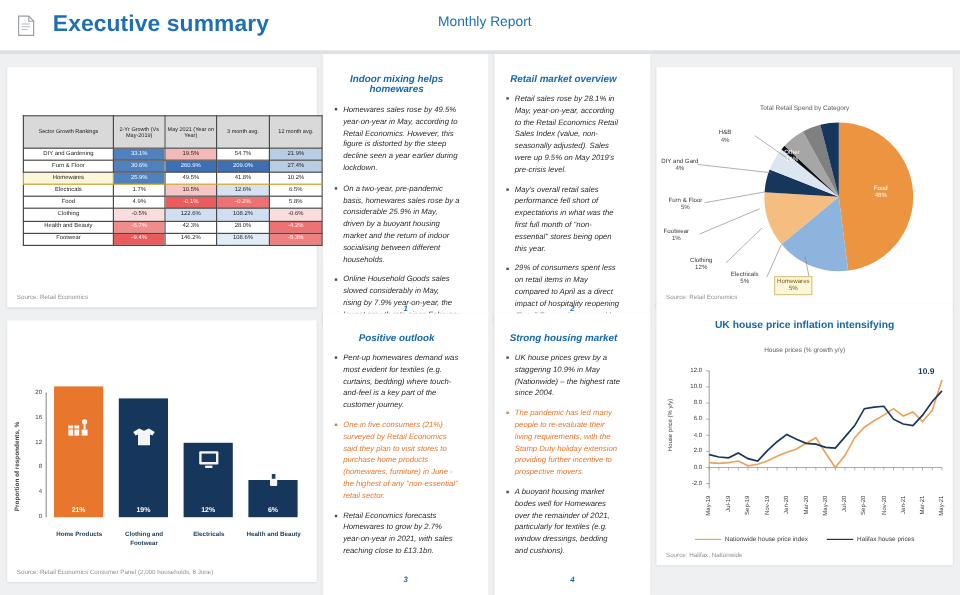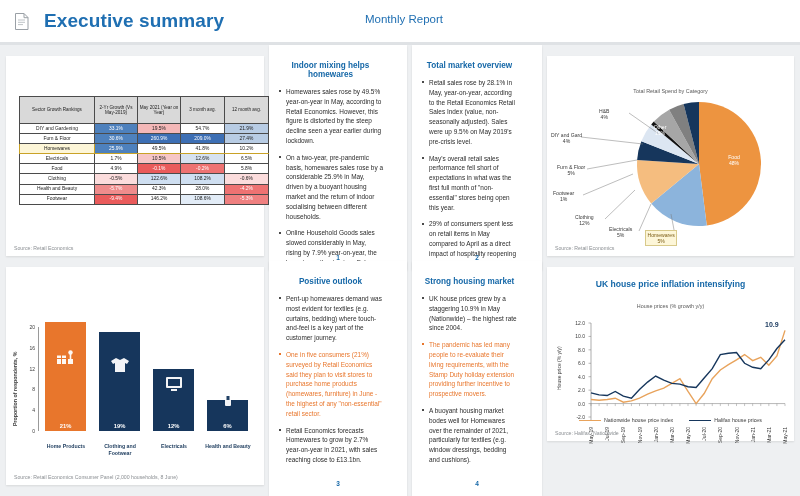--- a/index.html
+++ b/index.html
@@ -76,24 +76,24 @@
   }
 
   
   #card-table   {left:6px;  top:11px;  width:258px;height:200px;}
   #card-text1   {left:269px;top:0px;   width:138px;height:225px;}
   #card-text2   {left:412px;top:0px;   width:130px;height:225px;}
   #card-pie     {left:547px;top:11px;  width:247px;height:200px;}
   #card-bar     {left:6px;  top:222px; width:258px;height:218px;}
   #card-text3   {left:269px;top:216px; width:138px;height:235px;}
   #card-text4   {left:412px;top:216px; width:130px;height:235px;}
-  #card-line    {left:547px;top:222px; width:247px;height:174px;}
-
-  
-  .text-panel{padding:16px 24px 0 9px;box-sizing:border-box;}
+  #card-line    {left:547px;top:208px; width:247px;height:218px;}
+
+  
+  .text-panel{padding:16px 24px 0 9px;box-sizing:border-box;font-style:italic;}
   .tp-title{
     color:#1668a8;font-size:8.2px;font-weight:bold;text-align:center;
     margin-bottom:8px;
   }
   .bullets{margin:0;padding:0;list-style:none;}
   .bullets li{
     position:relative;
     padding-left:8px;
     margin-bottom:7px;
     font-size:6.45px;
@@ -315,21 +315,21 @@
     <div class="tp-title">Indoor mixing helps homewares</div>
     <ul class="bullets" id="t1-list">
         <li>Homewares sales rose by 49.5% year-on-year in May, according to Retail Economics. However, this figure is distorted by the steep decline seen a year earlier during lockdown.</li>
         <li>On a two-year, pre-pandemic basis, homewares sales rose by a considerable 25.9% in May, driven by a buoyant housing market and the return of indoor socialising between different households.</li>
         <li>Online Household Goods sales slowed considerably in May, rising by 7.9% year-on-year, the lowest growth rate since February 2020.</li>
       </ul>
     <div class="page-num">1</div>
   </div>
 
   <div class="card text-panel" id="card-text2">
-    <div class="tp-title">Total market overview</div>
+    <div class="tp-title">Retail market overview</div>
     <ul class="bullets" id="t2-list">
         <li>Retail sales rose by 28.1% in May, year-on-year, according to the Retail Economics Retail Sales Index (value, non-seasonally adjusted). Sales were up 9.5% on May 2019's pre-crisis level.</li>
         <li>May's overall retail sales performance fell short of expectations in what was the first full month of "non-essential" stores being open this year.</li>
         <li>29% of consumers spent less on retail items in May compared to April as a direct impact of hospitality reopening (Retail Economics research).</li>
       </ul>
     <div class="page-num">2</div>
   </div>
 
   <div class="card" id="card-pie">
     <div class="pie-sub">Total Retail Spend by Category</div>

